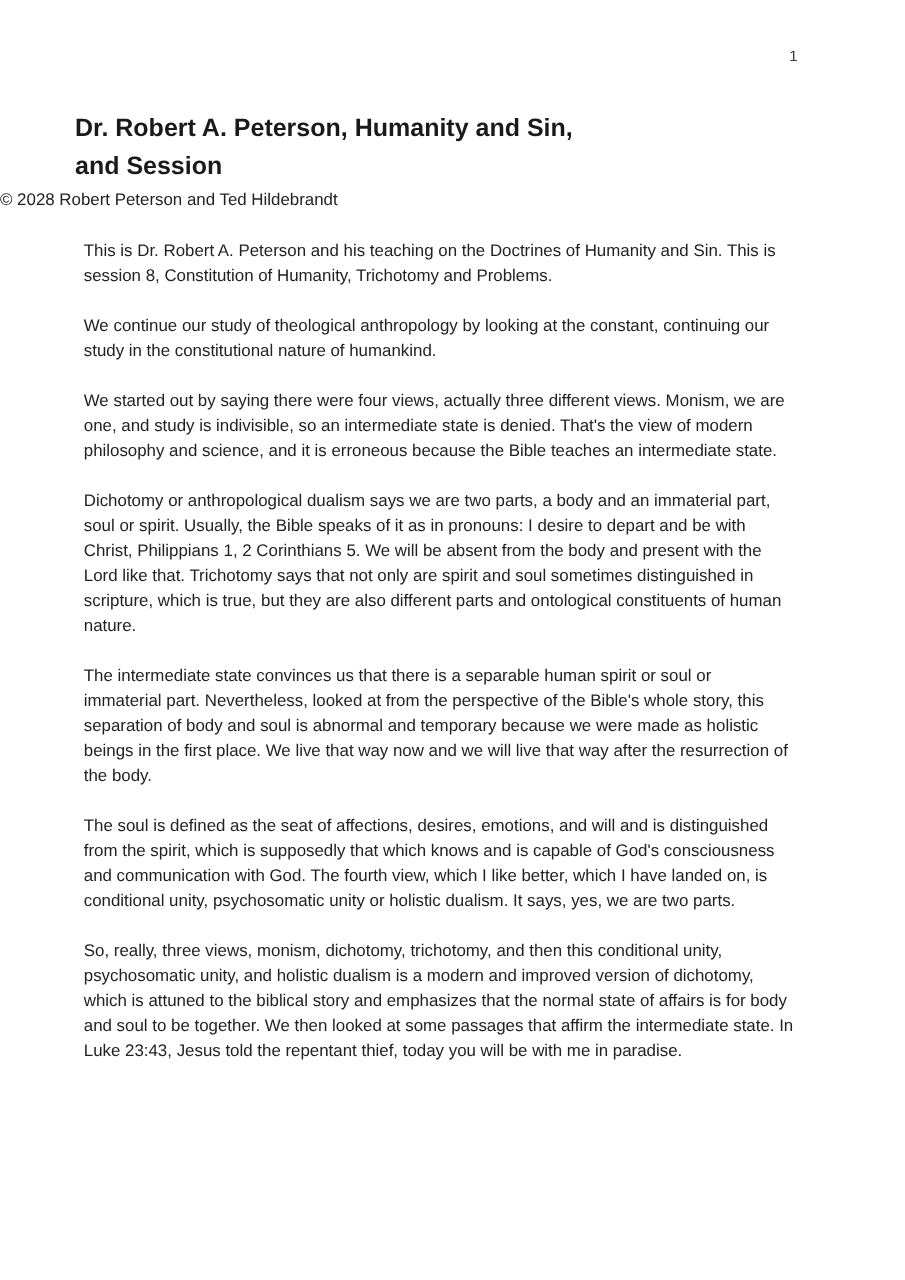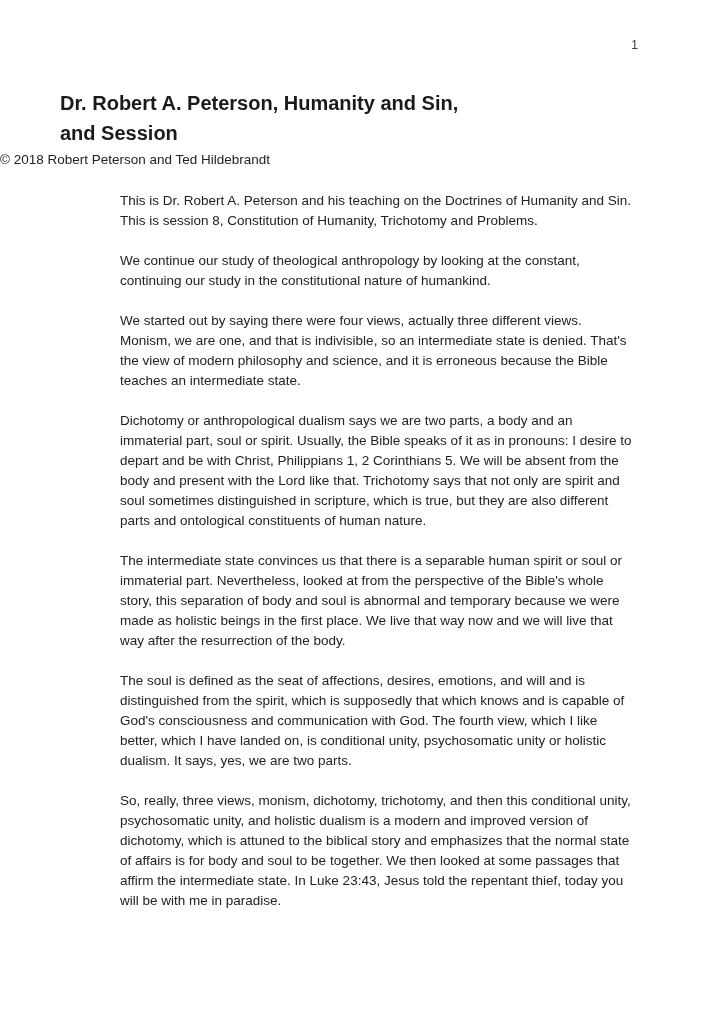--- a/index.html
+++ b/index.html
@@ -41,21 +41,21 @@
     display: block;
   }
   .copyright {
     margin-top: 3px;
     font-size: 13.5px;
     line-height: 18px;
     color: #222222;
   }
   .doc-body {
     margin-top: 22px;
-    padding-left: 120px;
+    padding-left: 67px;
     padding-right: 89px;
   }
   .doc-body p {
     margin: 0 0 20px 0;
     font-size: 13.5px;
     line-height: 20px;
     color: #222222;
     text-align: left;
   }
 </style>
@@ -64,26 +64,26 @@
 
 <div class="page">
 
   <div class="page-number">1</div>
 
   <header class="doc-header">
     <h1 class="doc-title">
       <span class="title-line">Dr. Robert A. Peterson, Humanity and Sin,</span>
       <span class="title-line">and Session</span>
     </h1>
-    <div class="copyright">© 2018 Robert Peterson and Ted Hildebrandt</div>
+    <div class="copyright">© 2028 Robert Peterson and Ted Hildebrandt</div>
   </header>
 
   <main class="doc-body">
     <p>This is Dr. Robert A. Peterson and his teaching on the Doctrines of Humanity and Sin. This is session 8, Constitution of Humanity, Trichotomy and Problems.</p>
     <p>We continue our study of theological anthropology by looking at the constant, continuing our study in the constitutional nature of humankind.</p>
-    <p>We started out by saying there were four views, actually three different views. Monism, we are one, and that is indivisible, so an intermediate state is denied. That's the view of modern philosophy and science, and it is erroneous because the Bible teaches an intermediate state.</p>
+    <p>We started out by saying there were four views, actually three different views. Monism, we are one, and study is indivisible, so an intermediate state is denied. That's the view of modern philosophy and science, and it is erroneous because the Bible teaches an intermediate state.</p>
     <p>Dichotomy or anthropological dualism says we are two parts, a body and an immaterial part, soul or spirit. Usually, the Bible speaks of it as in pronouns: I desire to depart and be with Christ, Philippians 1, 2 Corinthians 5. We will be absent from the body and present with the Lord like that. Trichotomy says that not only are spirit and soul sometimes distinguished in scripture, which is true, but they are also different parts and ontological constituents of human nature.</p>
     <p>The intermediate state convinces us that there is a separable human spirit or soul or immaterial part. Nevertheless, looked at from the perspective of the Bible's whole story, this separation of body and soul is abnormal and temporary because we were made as holistic beings in the first place. We live that way now and we will live that way after the resurrection of the body.</p>
     <p>The soul is defined as the seat of affections, desires, emotions, and will and is distinguished from the spirit, which is supposedly that which knows and is capable of God's consciousness and communication with God. The fourth view, which I like better, which I have landed on, is conditional unity, psychosomatic unity or holistic dualism. It says, yes, we are two parts.</p>
     <p>So, really, three views, monism, dichotomy, trichotomy, and then this conditional unity, psychosomatic unity, and holistic dualism is a modern and improved version of dichotomy, which is attuned to the biblical story and emphasizes that the normal state of affairs is for body and soul to be together. We then looked at some passages that affirm the intermediate state. In Luke 23:43, Jesus told the repentant thief, today you will be with me in paradise.</p>
   </main>
 
 </div>
 
 </body></html>

